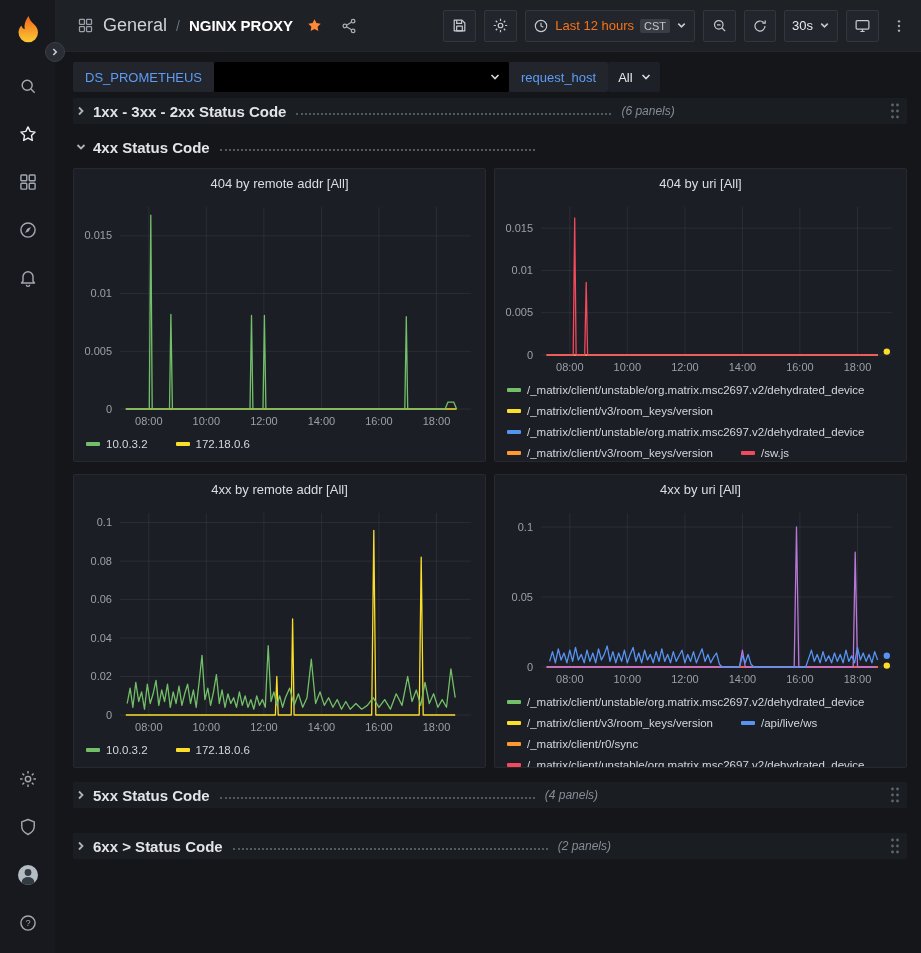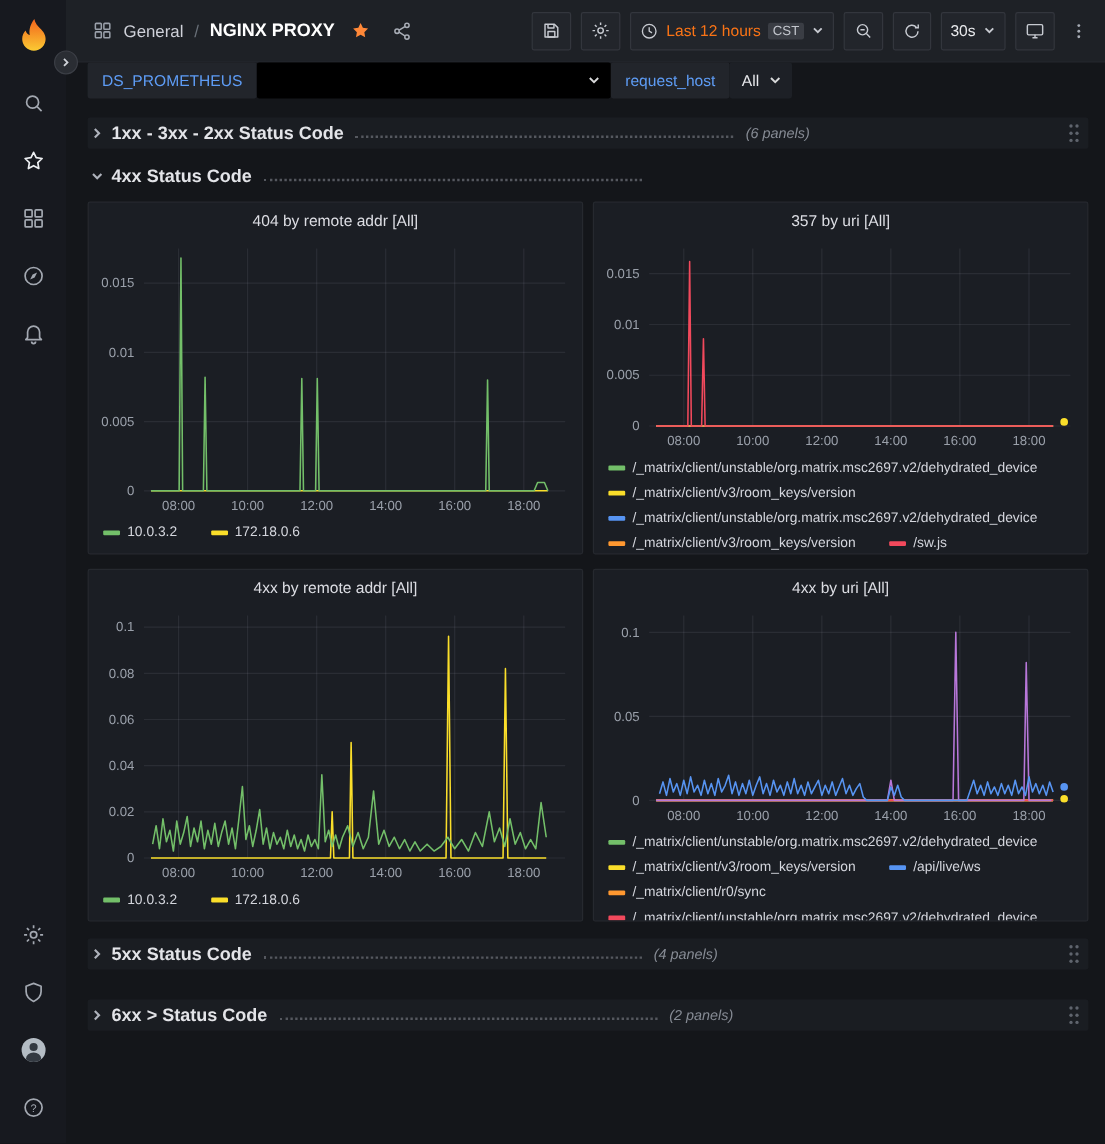--- a/index.html
+++ b/index.html
@@ -24,36 +24,36 @@
   .side-spacer{flex:1}
   .expand-toggle{position:absolute;left:45px;top:42px;width:20px;height:20px;border-radius:50%;
                  background:#2a2d33;border:1px solid #3c3f46;color:#cfd2d8;display:flex;
                  align-items:center;justify-content:center;z-index:9;cursor:pointer}
 
   
   .main{flex:1;display:flex;flex-direction:column;min-width:0}
   .topbar{height:52px;background:var(--bg-chrome);display:flex;align-items:center;
           justify-content:space-between;padding:0 10px 0 22px;border-bottom:1px solid #24262c;flex:none}
   .tb-left{display:flex;align-items:center;gap:9px;min-width:0}
-  .crumb-section{color:#cfd1d9;font-size:14px;cursor:pointer}
+  .crumb-section{color:#cfd1d9;font-size:18px;cursor:pointer}
   .crumb-sep{color:#697078;font-size:14px}
   .crumb-page{color:#fff;font-size:15px;font-weight:600}
   .icon{display:flex;align-items:center;justify-content:center;color:var(--text-dim)}
   .icon-btn{border:0;background:transparent;color:#a8adb6;display:flex;align-items:center;
             justify-content:center;padding:4px;border-radius:2px;cursor:pointer}
   .tb-right{display:flex;align-items:center;gap:8px}
   .tb-btn{height:32px;min-width:32px;padding:0 7px;background:#22252b;border:1px solid #33363d;
           border-radius:2px;color:#c7cad1;display:flex;align-items:center;gap:6px;cursor:pointer;
           font-family:inherit;font-size:13px}
   .time-label{color:#f97316;white-space:nowrap}
   .tz-chip{background:#3a3d44;color:#c3c6cd;font-size:11px;padding:1px 4px;border-radius:2px}
   .rf-label{color:#e8e9ec}
 
   
-  .subbar{height:40px;display:flex;align-items:flex-start;padding:0 14px 0 18px;flex:none}
+  .subbar{height:40px;display:flex;align-items:flex-end;padding:0 14px 0 18px;flex:none}
   .var-label{height:30px;display:flex;align-items:center;padding:0 12px;background:#22252b;
              border-radius:2px;color:var(--link);font-size:13px;cursor:pointer}
   .var-select{height:30px;display:flex;align-items:center;justify-content:space-between;
               border-radius:2px;cursor:pointer;color:#d8d9da}
   .var-select.black{width:295px;background:#000;padding:0 8px 0 10px}
   .var-select.plain{background:#1d2026;padding:0 8px 0 10px;gap:7px}
   .var-value{font-size:13px;color:#e8e9ec}
 
   
   .dash{flex:1;overflow:hidden;padding:6px 14px 0 18px}
@@ -342,21 +342,21 @@
                 <span class="legend-swatch" style="background: rgb(115, 191, 105);"></span>
                 <span class="legend-label">10.0.3.2</span>
               </span>
               <span class="legend-item">
                 <span class="legend-swatch" style="background: rgb(250, 222, 42);"></span>
                 <span class="legend-label">172.18.0.6</span>
               </span>
             </div>
         </section>
         <section class="panel">
-          <h2 class="panel-title">357 by uri [All]</h2>
+          <h2 class="panel-title">404 by uri [All]</h2>
           <div class="chart"><svg width="411" height="180" xmlns="http://www.w3.org/2000/svg">
                 <line class="grid" x1="46" y1="158.0" x2="397" y2="158.0"></line>
                 <text class="tick" x="38" y="161.5" text-anchor="end">0</text>
                 <line class="grid" x1="46" y1="115.7" x2="397" y2="115.7"></line>
                 <text class="tick" x="38" y="119.2" text-anchor="end">0.005</text>
                 <line class="grid" x1="46" y1="73.4" x2="397" y2="73.4"></line>
                 <text class="tick" x="38" y="76.9" text-anchor="end">0.01</text>
                 <line class="grid" x1="46" y1="31.1" x2="397" y2="31.1"></line>
                 <text class="tick" x="38" y="34.6" text-anchor="end">0.015</text>
                 <line class="grid" x1="74.8" y1="10" x2="74.8" y2="158"></line>

